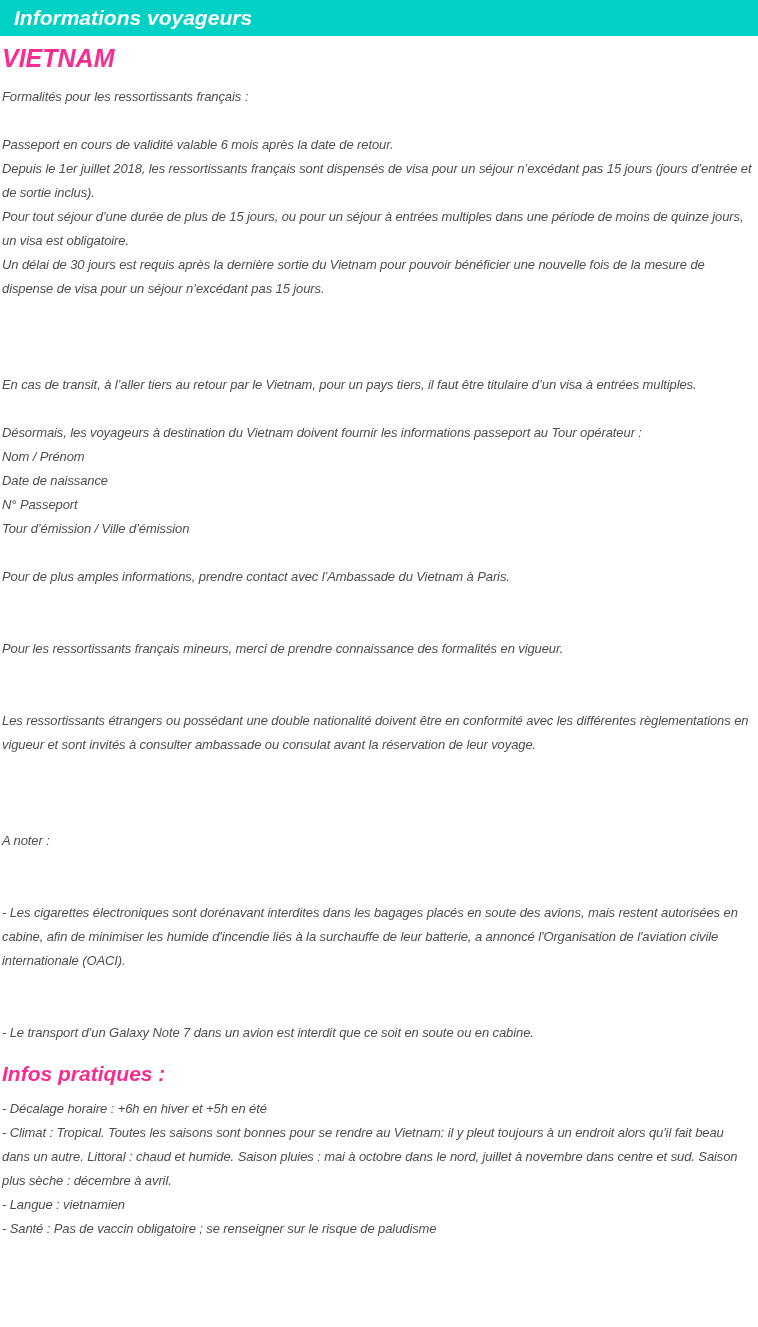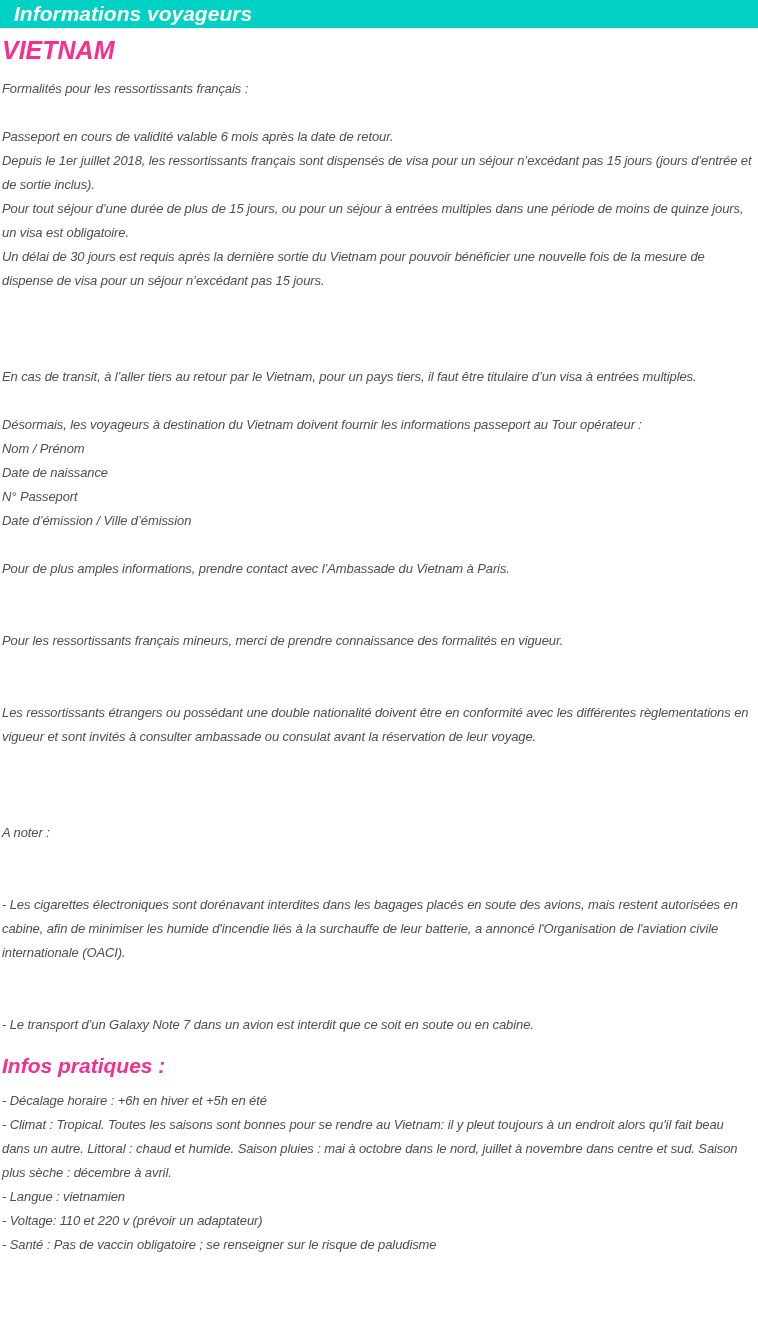--- a/index.html
+++ b/index.html
@@ -9,21 +9,21 @@
   }
   html,body{margin:0;padding:0;}
   body{
     width:758px;height:1327px;
     background:#ffffff;
     overflow:hidden;
     font-family:"Liberation Sans", sans-serif;
   }
   .topbar{
     background:var(--teal);
-    height:28px;
+    height:36px;
     display:flex;
     align-items:center;
     padding-left:14px;
     box-sizing:border-box;
   }
   .topbar-title{
     margin:0;
     color:#ffffff;
     font-style:italic;
     font-weight:700;
@@ -83,21 +83,21 @@
       <p class="line">Un délai de 30 jours est requis après la dernière sortie du Vietnam pour pouvoir bénéficier une nouvelle fois de la mesure de dispense de visa pour un séjour n’excédant pas 15 jours.</p>
       <p class="line blank">&nbsp;</p>
       <p class="line blank">&nbsp;</p>
       <p class="line blank">&nbsp;</p>
       <p class="line">En cas de transit, à l’aller tiers au retour par le Vietnam, pour un pays tiers, il faut être titulaire d’un visa à entrées multiples.</p>
       <p class="line blank">&nbsp;</p>
       <p class="line">Désormais, les voyageurs à destination du Vietnam doivent fournir les informations passeport au Tour opérateur :</p>
       <p class="line">Nom / Prénom</p>
       <p class="line">Date de naissance</p>
       <p class="line">N° Passeport</p>
-      <p class="line">Date d’émission / Ville d’émission</p>
+      <p class="line">Tour d’émission / Ville d’émission</p>
       <p class="line blank">&nbsp;</p>
       <p class="line">Pour de plus amples informations, prendre contact avec l’Ambassade du Vietnam à Paris.</p>
       <p class="line blank">&nbsp;</p>
       <p class="line blank">&nbsp;</p>
       <p class="line">Pour les ressortissants français mineurs, merci de prendre connaissance des formalités en vigueur.</p>
       <p class="line blank">&nbsp;</p>
       <p class="line blank">&nbsp;</p>
       <p class="line">Les ressortissants étrangers ou possédant une double nationalité doivent être en conformité avec les différentes règlementations en vigueur et sont invités à consulter ambassade ou consulat avant la réservation de leur voyage.</p>
       <p class="line blank">&nbsp;</p>
       <p class="line blank">&nbsp;</p>
@@ -110,16 +110,15 @@
       <p class="line blank">&nbsp;</p>
       <p class="line">- Le transport d’un Galaxy Note 7 dans un avion est interdit que ce soit en soute ou en cabine.</p>
     </div>
 
   <h3 class="subheading">Infos pratiques :</h3>
 
   <div class="blocks">
       <p class="line">- Décalage horaire : +6h en hiver et +5h en été</p>
       <p class="line">- Climat : Tropical. Toutes les saisons sont bonnes pour se rendre au Vietnam: il y pleut toujours à un endroit alors qu'il fait beau dans un autre. Littoral : chaud et humide. Saison pluies : mai à octobre dans le nord, juillet à novembre dans centre et sud. Saison plus sèche : décembre à avril.</p>
       <p class="line">- Langue : vietnamien</p>
-      <p class="line">- Voltage: 110 et 220 v (prévoir un adaptateur)</p>
       <p class="line">- Santé : Pas de vaccin obligatoire ; se renseigner sur le risque de paludisme</p>
     </div>
 </main>
 
 </body></html>

